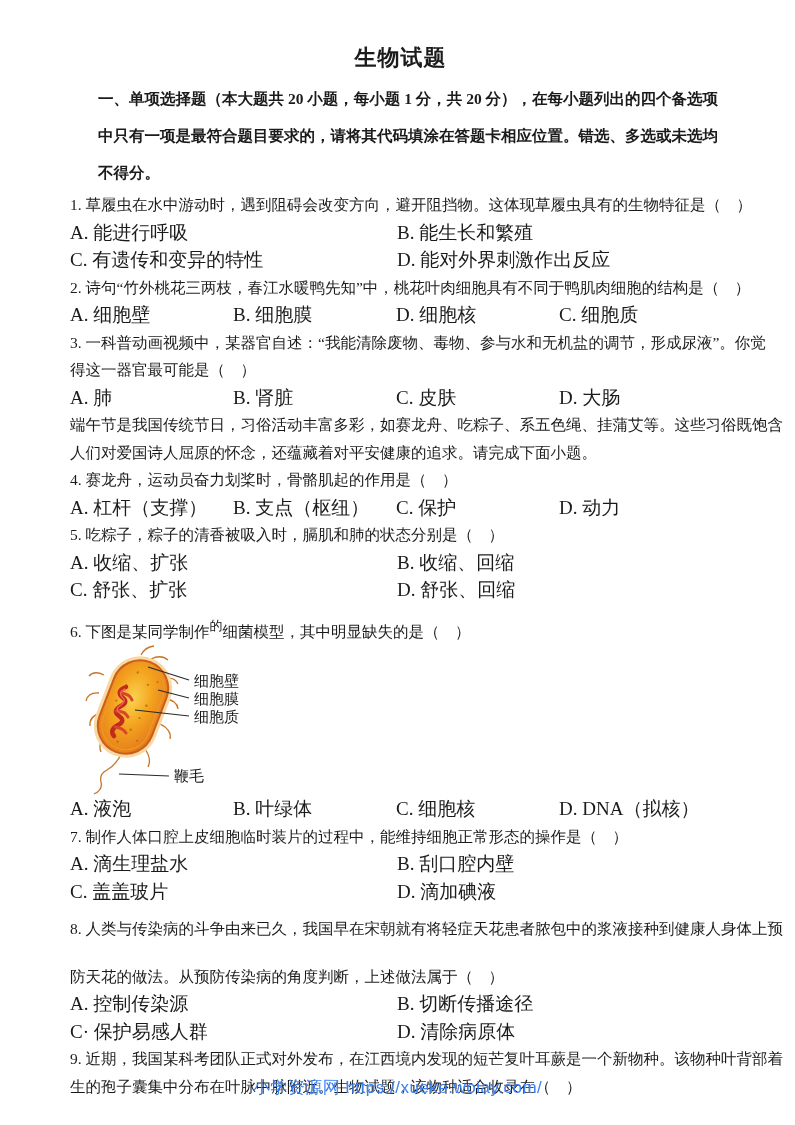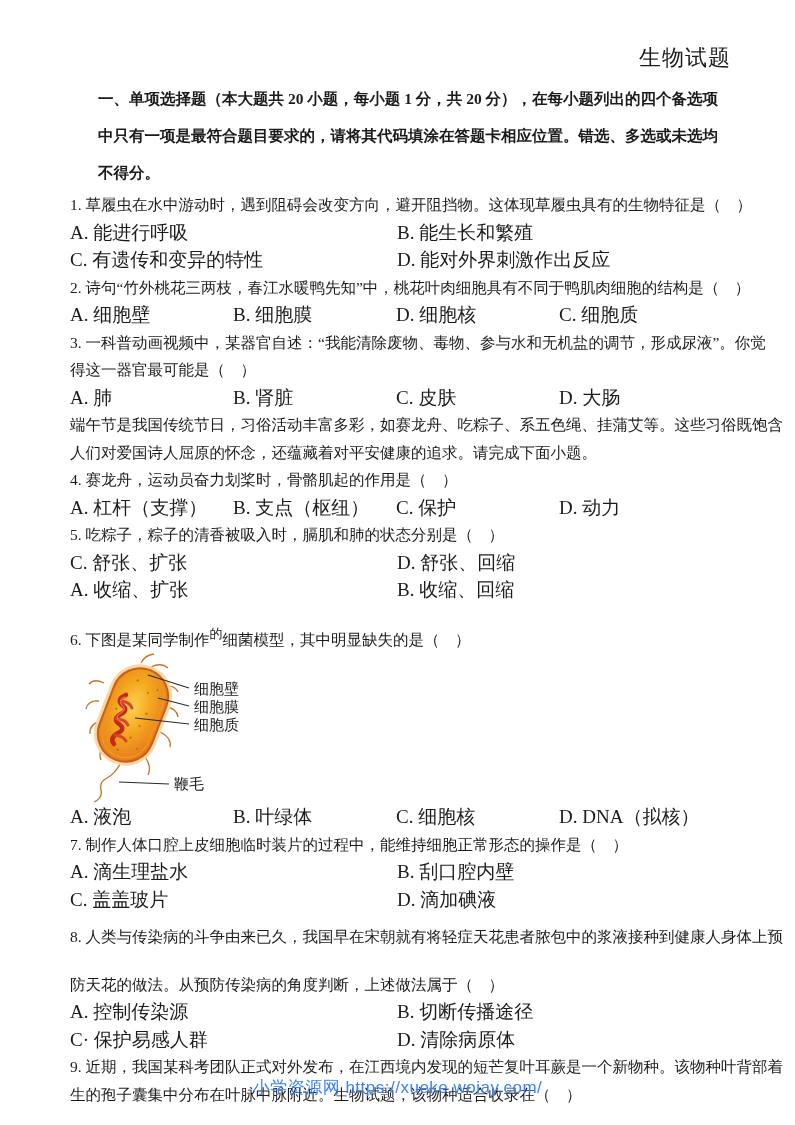--- a/index.html
+++ b/index.html
@@ -3,36 +3,36 @@
 <meta charset="utf-8">
 <style>
   html,body{margin:0;padding:0;background:#ffffff;}
   body{
     width:795px;height:1125px;position:relative;overflow:hidden;
     font-family:"Liberation Serif","DejaVu Serif",serif;
     color:#1b1b1b;
   }
   .page{padding:44px 64px 0 70px;}
   .title{
-    text-align:right;font-weight:normal;font-size:22px;line-height:28px;
+    text-align:center;font-weight:bold;font-size:22px;line-height:28px;
     letter-spacing:1px;
   }
   .intro{font-weight:bold;font-size:16.5px;margin-top:8px;margin-left:28px;}
   .intro .ln{line-height:37px;white-space:nowrap;}
   .ln{font-size:15.5px;line-height:27.5px;white-space:nowrap;}
   .row{display:grid;font-size:19px;line-height:27.5px;}
   .cols4{grid-template-columns:163px 163px 163px auto;}
   .cols2{grid-template-columns:327px auto;}
   .opt{white-space:nowrap;}
   .sup{font-size:13px;vertical-align:7px;}
   .fig{position:relative;height:150px;margin-left:15px;}
   .fig svg text{font-family:"Liberation Serif","DejaVu Serif",serif;font-size:15px;fill:#1b1b1b;}
   .q8-l1{margin-top:10px;}
   .q8-l2{margin-top:20px;}
-  .q6-stem{margin-top:16px;}
+  .q6-stem{margin-top:8px;}
   .watermark{
     position:absolute;left:0;right:0;top:1076px;text-align:center;
     font-family:"Liberation Sans","DejaVu Sans",sans-serif;
     font-size:17px;color:#3b82f6;letter-spacing:0.5px;
   }
 </style>
 </head>
 <body>
 
 <div class="page">
@@ -89,26 +89,26 @@
       <span class="opt">A. 杠杆（支撑）</span>
       <span class="opt">B. 支点（枢纽）</span>
       <span class="opt">C. 保护</span>
       <span class="opt">D. 动力</span>
     </div>
   </div>
 
   <div>
     <div class="ln">5. 吃粽子，粽子的清香被吸入时，膈肌和肺的状态分别是（　）</div>
     <div class="row cols2">
+      <span class="opt">A. 收缩、扩张</span>
+      <span class="opt">B. 收缩、回缩</span>
+    </div>
+    <div class="row cols2">
       <span class="opt">C. 舒张、扩张</span>
       <span class="opt">D. 舒张、回缩</span>
-    </div>
-    <div class="row cols2">
-      <span class="opt">A. 收缩、扩张</span>
-      <span class="opt">B. 收缩、回缩</span>
     </div>
   </div>
 
   <div>
     <div class="ln q6-stem"><span>6. 下图是某同学制作</span><span class="sup">的</span><span>细菌模型，其中明显缺失的是（　）</span></div>
 
     <div class="fig">
       <svg width="380" height="150" viewBox="0 0 380 150">
         <defs>
           <radialGradient id="bodyGrad" cx="45%" cy="42%" r="68%">

